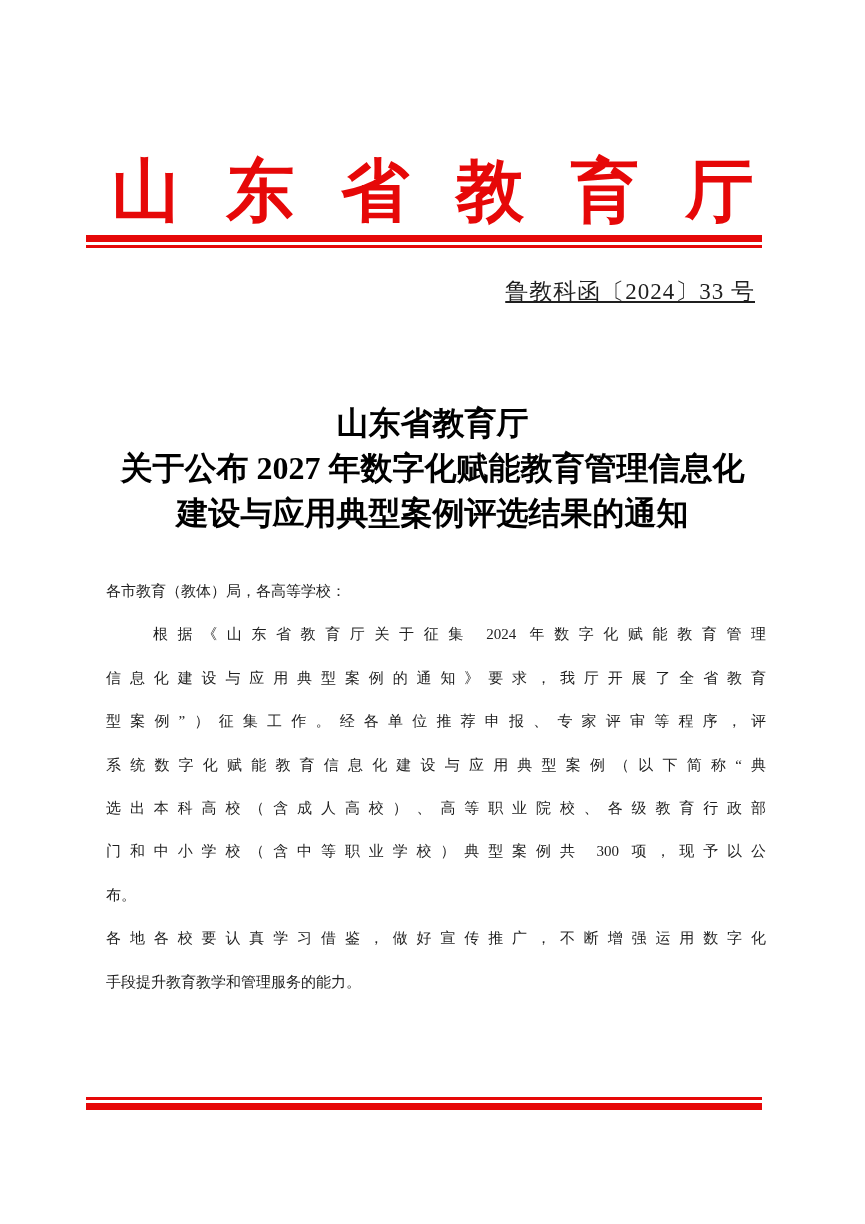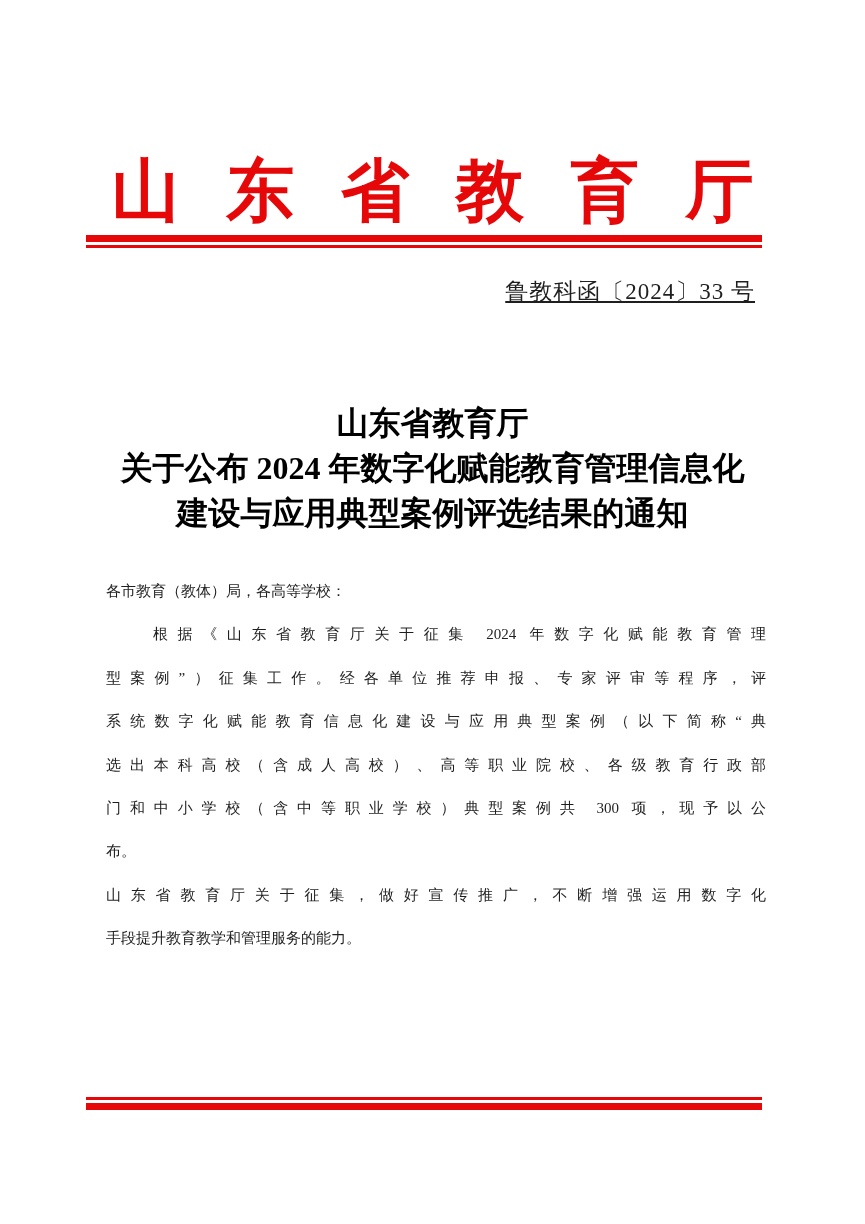--- a/index.html
+++ b/index.html
@@ -75,32 +75,33 @@
       <span>厅</span>
     </div>
 
   <div class="rule rule-top-thick"></div>
   <div class="rule rule-top-thin"></div>
 
   <div class="doc-number">鲁教科函〔2024〕33 号</div>
 
   <div class="title-block">
     <div>山东省教育厅</div>
-    <div>关于公布 2024 年数字化赋能教育管理信息化</div>
+    <div>关于公布 2027 年数字化赋能教育管理信息化</div>
     <div>建设与应用典型案例评选结果的通知</div>
   </div>
 
   <div class="body-block" id="notice-body">
       <div class="body-line">各市教育（教体）局，各高等学校：</div>
       <div class="body-line stretch indent">根据《山东省教育厅关于征集 2024 年数字化赋能教育管理</div>
+      <div class="body-line stretch">信息化建设与应用典型案例的通知》要求，我厅开展了全省教育</div>
       <div class="body-line stretch">型案例”）征集工作。经各单位推荐申报、专家评审等程序，评</div>
       <div class="body-line stretch">系统数字化赋能教育信息化建设与应用典型案例（以下简称“典</div>
       <div class="body-line stretch">选出本科高校（含成人高校）、高等职业院校、各级教育行政部</div>
       <div class="body-line stretch">门和中小学校（含中等职业学校）典型案例共 300 项，现予以公</div>
       <div class="body-line">布。</div>
-      <div class="body-line stretch">山东省教育厅关于征集，做好宣传推广，不断增强运用数字化</div>
+      <div class="body-line stretch">各地各校要认真学习借鉴，做好宣传推广，不断增强运用数字化</div>
       <div class="body-line">手段提升教育教学和管理服务的能力。</div>
     </div>
 
   <div class="rule rule-bottom-thin"></div>
   <div class="rule rule-bottom-thick"></div>
 
 </div>
 
 </body></html>

